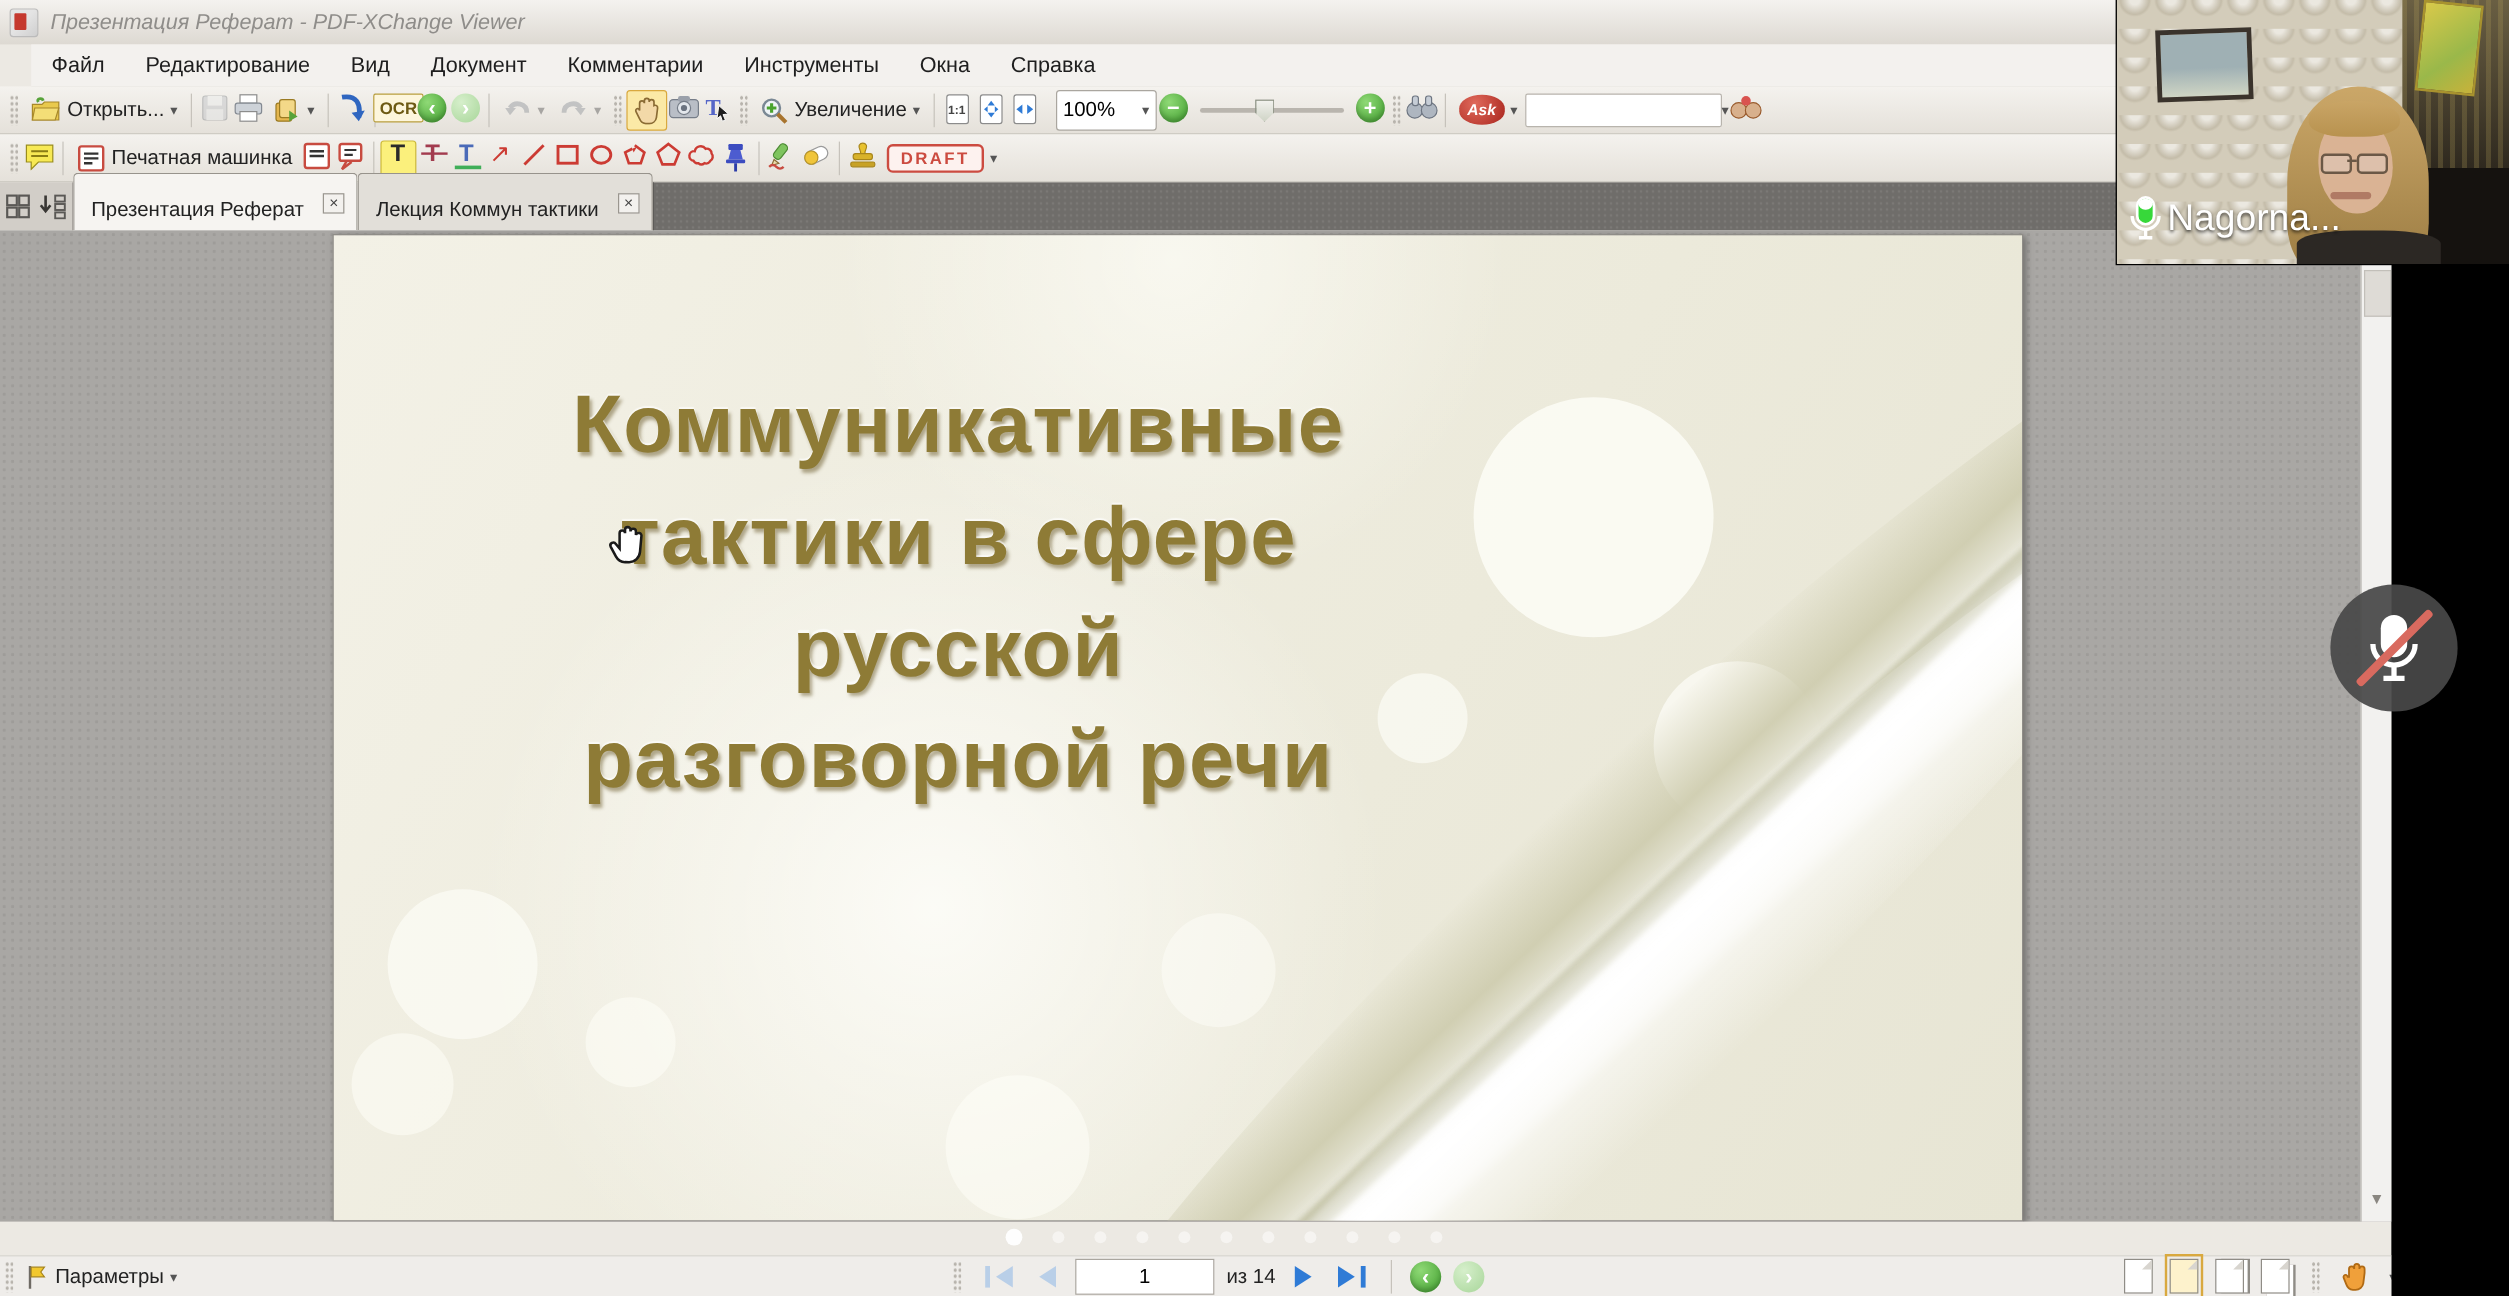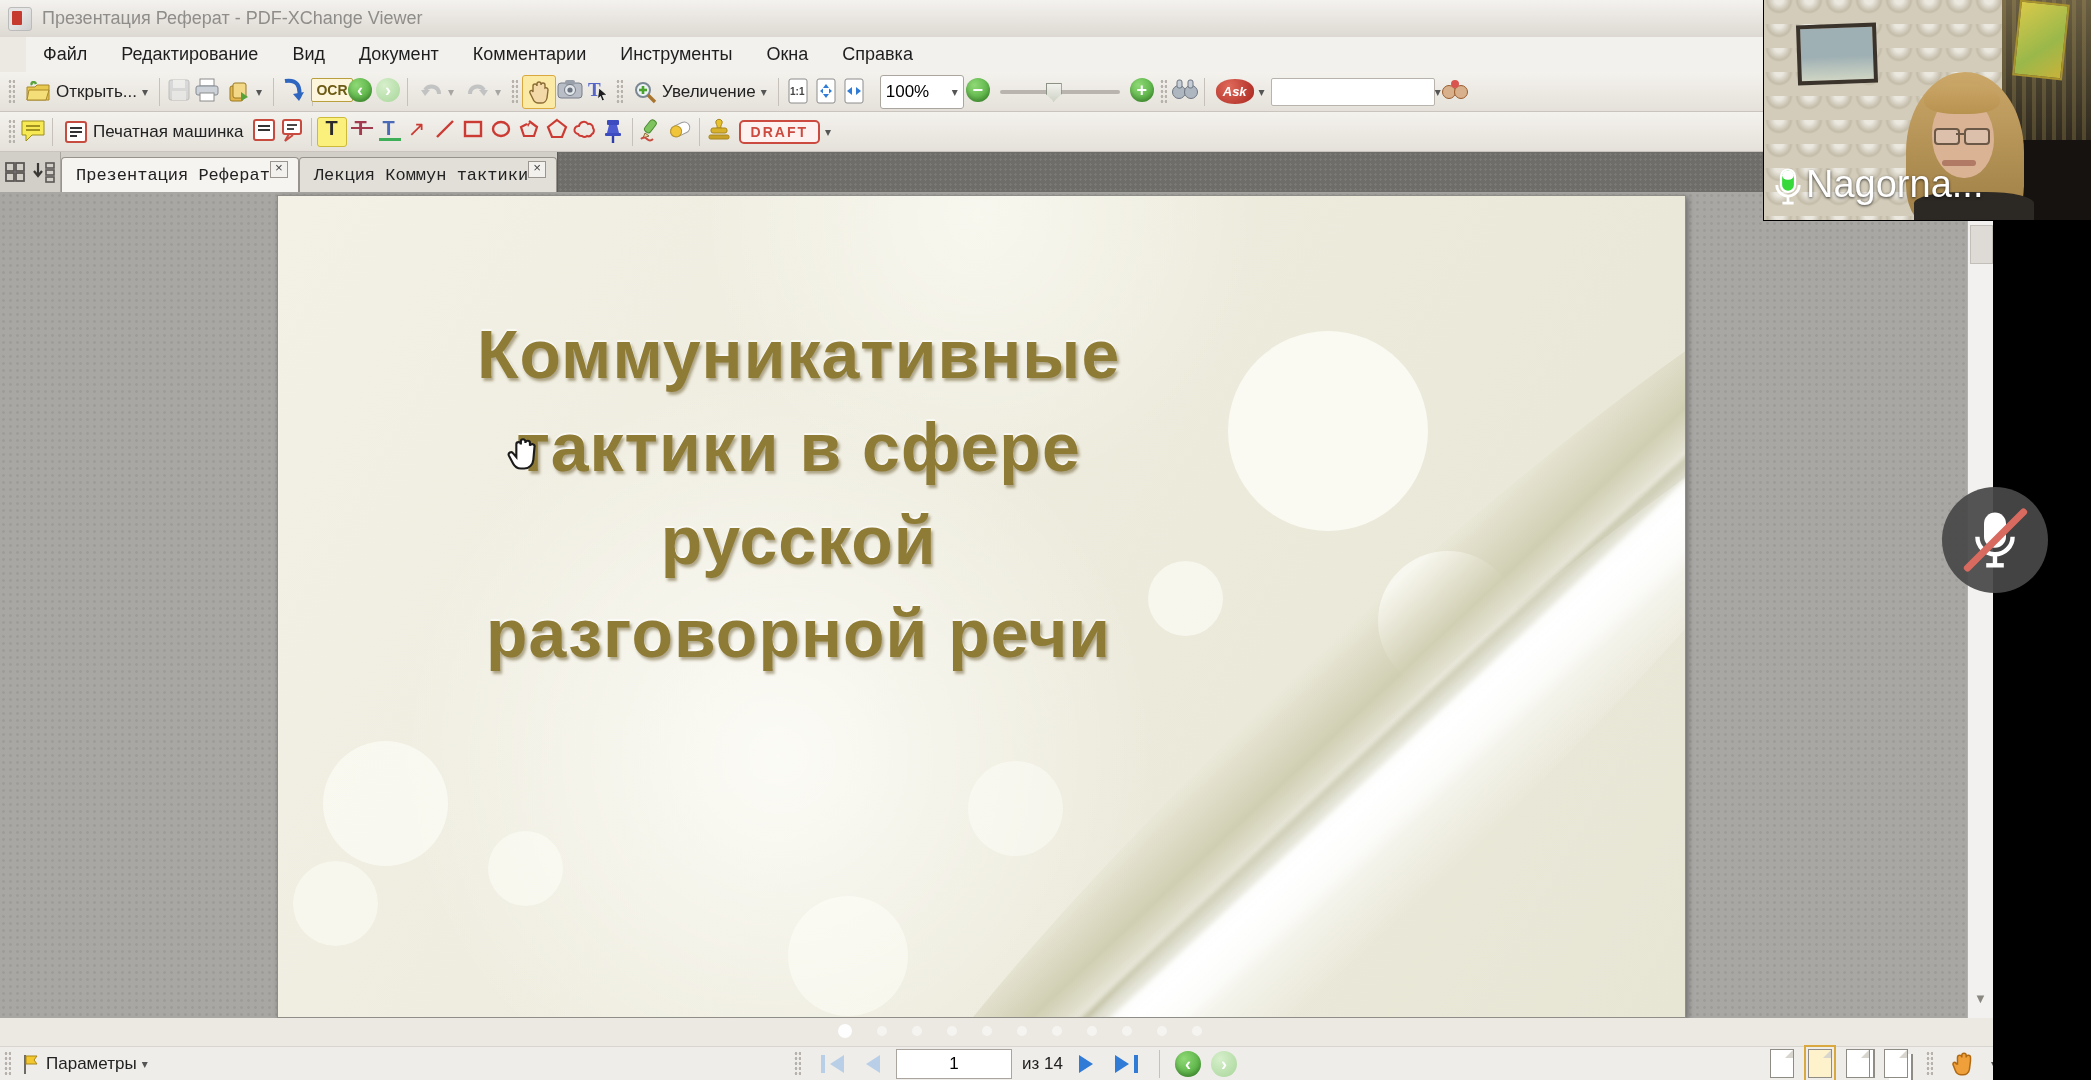--- a/index.html
+++ b/index.html
@@ -2,21 +2,21 @@
 <html><head>
 <meta charset="utf-8">
 <style>
   html,body{margin:0;padding:0;background:#000;}
   body{width:2091px;height:1080px;position:relative;overflow:hidden;
        font-family:"Liberation Sans",sans-serif;-webkit-font-smoothing:antialiased;}
   .abs{position:absolute;}
   
   #viewer{left:0;top:0;width:1993px;height:1080px;background:#ece9e3;}
   #titlebar{left:0;top:0;width:100%;height:37px;
-    background:linear-gradient(#f4f2ef,#ddd9d2);display:flex;align-items:center;gap:10px;padding-left:8px;box-sizing:border-box;}
+    background:linear-gradient(#f4f2ef,#ddd9d2);display:flex;align-items:center;gap:10px;padding-left:8px;box-sizing:border-box;font-style:italic;}
   #titlebar .appico{width:22px;height:22px;border-radius:3px;background:linear-gradient(135deg,#e4e4e4 45%,#cfcfcf);border:1px solid #bbb;position:relative;}
   #titlebar .appico:before{content:"";position:absolute;left:3px;top:3px;width:10px;height:14px;background:#c5392f;border-radius:1px;}
   #titlebar .ttl{font-size:18px;color:#8f8d8a;}
   #menubar{left:0;top:37px;width:100%;height:35px;background:#f3f1ee;display:flex;align-items:center;border-bottom:1px solid #dad6d0;margin-left:26px;}
   #menubar .mi{font-size:18px;color:#1e1e1e;padding:0 17px;line-height:35px;cursor:default;}
   .grip{width:7px;height:26px;margin:0 4px;background:radial-gradient(circle,#b7b3ac 1.2px,transparent 1.6px);background-size:4px 5px;}
   .toolbar{left:0;width:100%;height:40px;background:linear-gradient(#f4f2ee,#e5e1da);
     border-bottom:1px solid #c9c5be;display:flex;align-items:center;padding-left:4px;box-sizing:border-box;}
   #tb1{top:72px;} #tb2{top:112px;}
   .sep{width:1px;height:28px;background:#c6c2bb;margin:0 5px;}
@@ -36,22 +36,22 @@
   .slider{width:120px;height:4px;background:#b9b5ae;border-radius:2px;position:relative;margin:0 8px;}
   .slider .thumb{position:absolute;left:46px;top:-7px;width:14px;height:17px;background:linear-gradient(#f2f2ee,#cfd4c6);
     border:1px solid #8b9183;clip-path:polygon(0 0,100% 0,100% 60%,50% 100%,0 60%);}
   .searchbox{width:150px;height:26px;background:#fff;border:1px solid #b8b4ad;border-radius:2px;font-size:16px;padding:0 6px;}
   .ocr{border:1px solid #b99f3e;background:#fdf6dc;color:#6d5a14;font-weight:bold;font-size:14px;padding:3px 4px;border-radius:2px;}
   .draft{border:2px solid #cc4b40;color:#cc4b40;background:#fdf2ef;border-radius:5px;font-weight:bold;font-size:14px;letter-spacing:2px;padding:2px 10px;}
   .ask{background:radial-gradient(circle at 35% 30%,#e06a5c,#a8241c);color:#fff;border-radius:50%/45%;font-size:13px;font-style:italic;font-weight:bold;padding:5px 7px;}
   
   #tabbar{left:0;top:152px;width:100%;height:40px;background:#d2cec8;display:flex;align-items:flex-end;}
   #tabbar .dock{display:flex;align-items:center;height:100%;padding:0 4px;gap:6px;border-right:1px solid #a9a5a0;}
-  .tab{height:34px;display:flex;align-items:center;gap:0;padding:0 10px 0 14px;font-size:17px;color:#222;
-    border:1px solid #97938c;border-bottom:none;border-radius:4px 4px 0 0;position:relative;font-family:Liberation Mono, monospace;}
+  .tab{height:34px;display:flex;align-items:center;gap:16px;padding:13px 10px 0 14px;font-size:17px;color:#222;
+    border:1px solid #97938c;border-bottom:none;border-radius:4px 4px 0 0;position:relative;}
   .tab.active{background:#f6f4f1;}
   .tab.inactive{background:#e2dfd9;}
   .tab .x{font-size:13px;color:#444;border:1px solid #9a968f;background:#f3f1ee;width:16px;height:15px;line-height:14px;text-align:center;margin-top:-12px;}
   #tabfill{flex:1;height:100%;background:#6f6d6a;
     background-image:radial-gradient(circle,#7b7976 1px,transparent 1.4px);background-size:5px 5px;border-left:1px solid #5d5b58;}
   
   #docarea{left:0;top:192px;width:1993px;height:826px;background:#a9a7a4;
     background-image:radial-gradient(circle,#9e9c99 1.2px,transparent 1.6px);background-size:7px 7px;overflow:hidden;}
   #slide{left:277px;top:3px;width:1407px;height:821px;background:linear-gradient(120deg,#f3f1e6,#eceadb 60%,#e7e5d4);
     border:1px solid #8f8d88;box-shadow:2px 2px 6px rgba(0,0,0,.35);overflow:hidden;}
@@ -76,21 +76,21 @@
   .navtri{width:0;height:0;border-top:9px solid transparent;border-bottom:9px solid transparent;}
   .tri-r{border-left:14px solid #2f7bd6;} .tri-l{border-right:14px solid #2f7bd6;}
   .bar{width:4px;height:18px;background:#2f7bd6;} .nav-dis .tri-l{border-right-color:#b9cfe8;} .nav-dis .bar{background:#b9cfe8;}
   #pageinput{width:110px;height:26px;border:1px solid #aaa69f;background:#fff;text-align:center;font-size:17px;}
   
   .pgico{width:22px;height:27px;background:#fff;border:1px solid #8f8c86;position:relative;}
   .pgico:before{content:"";position:absolute;right:0;top:0;border-style:solid;border-width:0 0 8px 8px;border-color:transparent transparent #d8d5cf transparent;}
   .pgsel{outline:2px solid #d9a93f;outline-offset:2px;background:#fdf2cc;}
   
   #webcam{left:1764px;top:0;width:327px;height:220px;background:#1c1916;overflow:hidden;box-shadow:0 0 0 1px #000;}
-  #cam-label{left:10px;top:163px;display:flex;align-items:flex-end;gap:4px;color:#fff;font-size:38px;
+  #cam-label{left:10px;top:163px;display:flex;align-items:center;gap:4px;color:#fff;font-size:31px;
     text-shadow:0 1px 3px rgba(0,0,0,.7);}
   
   #micmute{left:1942px;top:487px;width:106px;height:106px;border-radius:50%;background:rgba(72,72,72,.93);
     display:flex;align-items:center;justify-content:center;}
   #micmute .slash{position:absolute;width:7px;height:86px;background:#d96a5f;transform:rotate(45deg);border-radius:3px;}
   
   #cursor{left:505px;top:243px;}
 </style>
 </head>
 <body>

